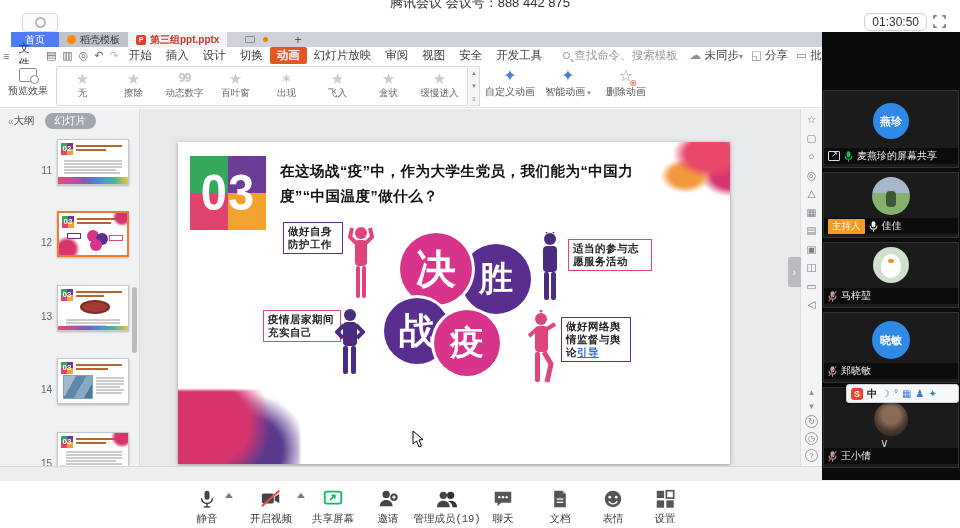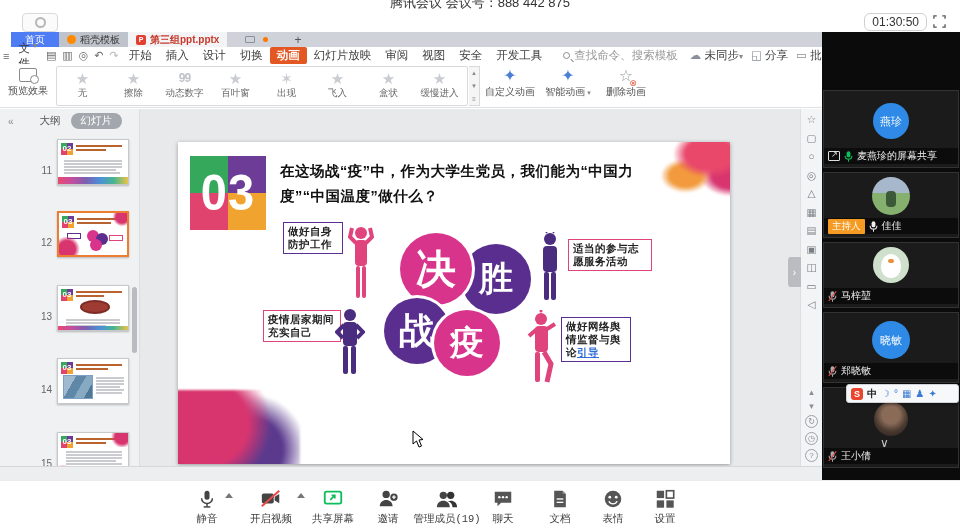--- a/index.html
+++ b/index.html
@@ -53,21 +53,21 @@
   .action .g { display:block; font-size:16px; line-height:18px; color:#4a7fd4; }
   .action .g.del { color:#9aa0a6; position:relative; }
   .action .g.del i { position:absolute; font-style:normal; font-size:9px; color:#e05b3f; margin-left:-4px; margin-top:7px; }
   #act-custom { left:482px; } #act-smart { left:540px; } #act-remove { left:598px; }
 
   
   #content { left:0; top:77px; width:822px; height:357px; background:#e7e9eb; }
   #thumb-panel { left:0; top:0; width:140px; height:357px; background:#f0f1f3; border-right:1px solid #dcdee0; }
   #panel-head { left:0; top:0; width:140px; height:24px; display:flex; align-items:center; font-size:10.5px; color:#555; }
   #panel-collapse { margin-left:8px; color:#8a8a8a; font-size:10px; }
-  #tab-outline { margin-left:26px; }
+  #tab-outline { }
   #tab-slides { margin-left:10px; background:#a2a7ad; color:#fff; border-radius:9px; padding:1px 10px; }
   .thumb-row { left:0; width:140px; height:64px; }
   .tnum { position:absolute; left:34px; top:2px; width:18px; text-align:right; font-size:10px; color:#666;margin-top:24px; }
   .tslide { position:absolute; left:57px; top:0; width:72px; height:46px; background:#fff; border:1px solid #c6c8ca; box-shadow:0 1px 2px rgba(0,0,0,.25); overflow:hidden; }
   .tslide.sel { border:2px solid #ed7d31; }
   .qbadge { position:absolute; left:3px; top:3px; width:12px; height:12px; display:grid; grid-template-columns:6px 6px; grid-template-rows:6px 6px; }
   .qbadge b { position:absolute; left:0; top:0; width:12px; height:12px; color:#fff; font-size:8px; line-height:12px; text-align:center; font-weight:bold; }
   .q1{background:#35a85b;} .q2{background:#6c3c97;} .q3{background:#e0446e;} .q4{background:#f0a32f;}
   .tline { position:absolute; height:2px; background:#b9632f; }
   .gline { position:absolute; height:1.5px; background:#c9cbce; }
@@ -109,21 +109,21 @@
   #sidetools { left:800px; top:0; width:22px; height:357px; background:#f3f4f5; border-left:1px solid #dcdee0; display:flex; flex-direction:column; align-items:center; padding-top:4px; gap:6.5px; font-size:10.5px; color:#7a7f85; }
   #rail-handle { position:absolute; left:-13px; top:148px; width:13px; height:30px; background:#b9bdc2; border-radius:3px 0 0 3px; color:#fff; font-size:10px; display:flex; align-items:center; justify-content:center; }
   .railbottom { margin-top:auto; display:flex; flex-direction:column; align-items:center; gap:4px; padding-bottom:4px; font-size:9px; color:#8a8f95; }
   .railbottom .cir { width:13px; height:13px; border:1px solid #9aa0a6; border-radius:50%; font-size:8px; line-height:11px; text-align:center; }
 
   #statusbar { left:0; top:434px; width:822px; height:14px; background:#eceef0; border-top:1px solid #d5d7d9; }
 
   
   #msidebar { left:822px; top:32px; width:138px; height:448px; background:#0b0b0b; }
   .ptile { position:absolute; left:1px; width:136px; background:#1b1b1b; border:1px solid #333; overflow:visible; }
-  .pavatar { position:absolute; left:50%; transform:translateX(-50%); border-radius:50%; display:flex; align-items:center; justify-content:center; color:#fff; font-size:11px; }
+  .pavatar { position:absolute; left:50%; transform:translateX(-50%); border-radius:50%; display:flex; align-items:center; justify-content:center; color:#fff; font-size:11px;font-weight:bold; }
   .av-blue { background:#2e8ae6; }
   .av-field { background:linear-gradient(#a8b8cc 0 42%,#86b06e 42% 100%); }
   .av-field i { width:10px; height:16px; background:#3c5a38; border-radius:4px; display:block; margin-top:6px; }
   .av-duck { background:#cfe0cc; position:relative; }
   .av-duck i { position:absolute; left:8px; top:7px; width:20px; height:24px; background:#fff; border-radius:50% 50% 45% 45%; }
   .av-duck em { position:absolute; left:15px; top:12px; width:6px; height:4px; background:#e8903a; border-radius:2px; }
   .av-photo { background:radial-gradient(circle at 50% 38%,#8a6b58 0 32%,#4a3a30 60%,#241c18 100%); }
   .plabel { position:absolute; left:0; bottom:3px; height:16px; width:100%; background:rgba(0,0,0,.55); display:flex; align-items:center; gap:4px; padding:0 4px; font-size:10px; color:#eee; white-space:nowrap; }
   .host-badge { background:#f59b23; color:#fff; font-size:9.5px; padding:1px 4px; border-radius:1px; }
   .micS { width:9px; height:13px; flex:none; }

